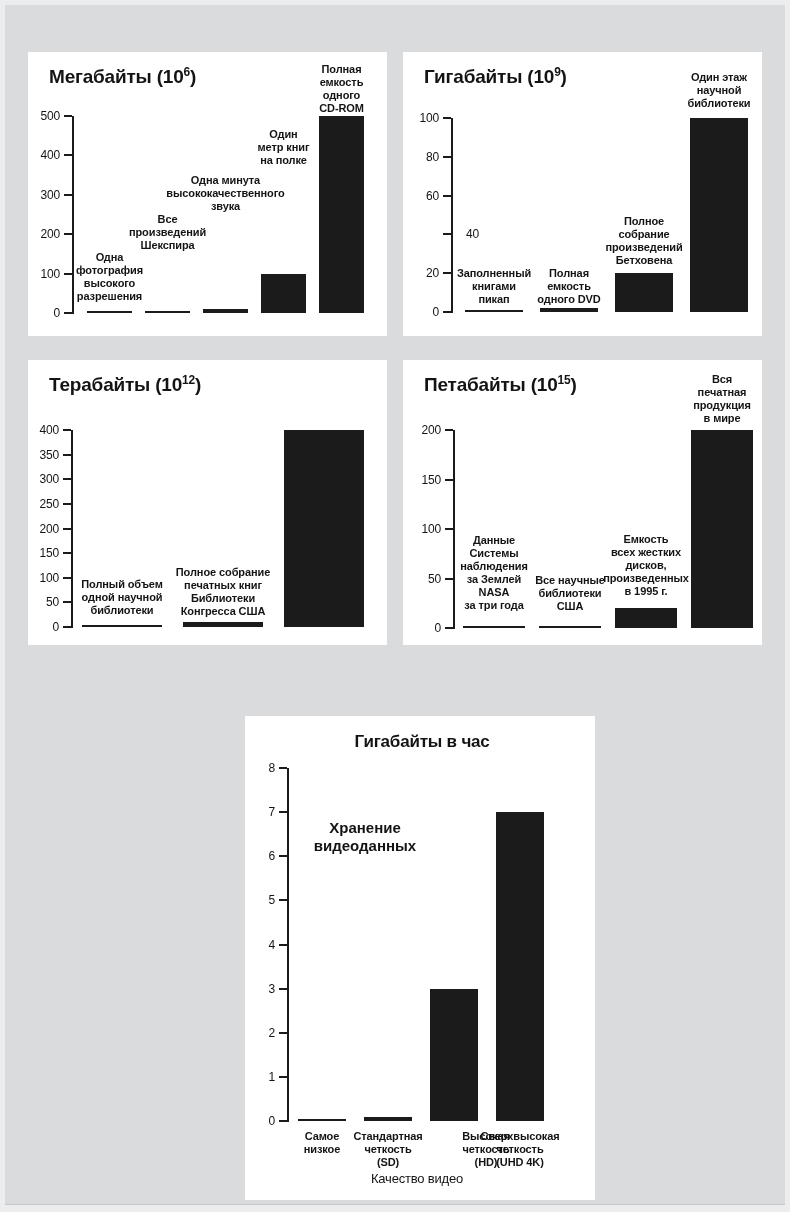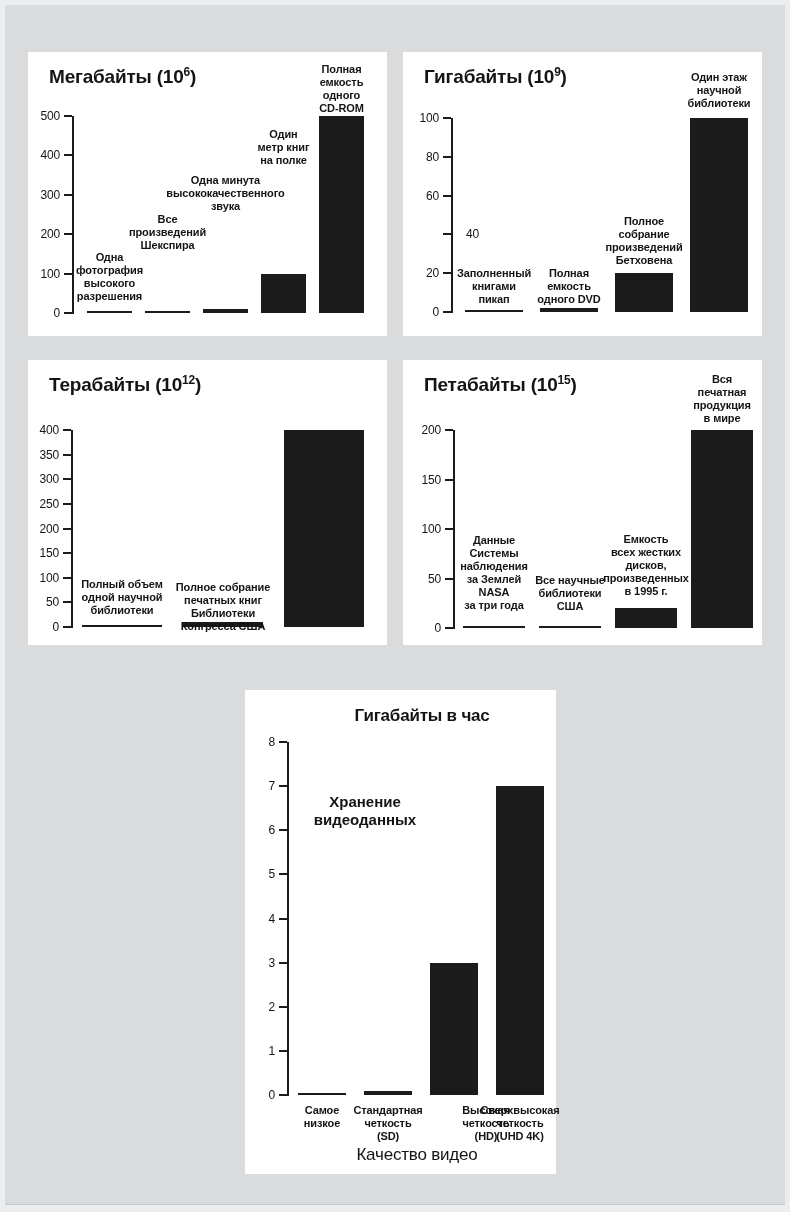--- a/index.html
+++ b/index.html
@@ -30,21 +30,21 @@
   .bar-label,.x-tick-label{
     position:absolute;font-size:11px;font-weight:bold;line-height:13px;
     text-align:center;white-space:pre;color:#141414;letter-spacing:-0.1px;
     transform:translateX(-50%);
   }
   .annotation{
     position:absolute;font-size:15px;font-weight:bold;line-height:18px;
     text-align:center;white-space:pre;transform:translateX(-50%);color:#141414;
   }
   .x-axis-title{
-    position:absolute;font-size:17px;letter-spacing:-0.2px;
+    position:absolute;font-size:13px;letter-spacing:-0.2px;
     white-space:pre;transform:translateX(-50%);color:#141414;
   }
 </style>
 </head>
 <body>
 
 <div class="page-bg"></div>
 
 <div class="panel" style="left:28px;top:52px;width:359px;height:284px">
   <div class="chart-title"><span>Мегабайты (10</span><sup>6</sup><span>)</span></div>
@@ -143,21 +143,21 @@
       <div class="tick-label" style="left: 0px; width: 31px; top: 111.25px;">300</div>
       <div class="tick-mark" style="left: 35px; top: 93.625px; width: 8px; height: 2px;"></div>
       <div class="tick-label" style="left: 0px; width: 31px; top: 86.625px;">350</div>
       <div class="tick-mark" style="left: 35px; top: 69px; width: 8px; height: 2px;"></div>
       <div class="tick-label" style="left: 0px; width: 31px; top: 62px;">400</div>
       <div class="bar" style="left: 54px; top: 264.6px; width: 80px; height: 2.4px;"></div>
       <div class="bar-label" style="left: 94px; bottom: 28px;">Полный объем
 одной научной
 библиотеки</div>
       <div class="bar" style="left: 155px; top: 262.075px; width: 80px; height: 4.925px;"></div>
-      <div class="bar-label" style="left: 195px; bottom: 12px; margin-top: 18px;">Полное собрание
+      <div class="bar-label" style="left: 195px; bottom: 27px; margin-top: 18px;">Полное собрание
 печатных книг
 Библиотеки
 Конгресса США</div>
       <div class="bar" style="left: 256px; top: 70px; width: 80px; height: 197px;"></div>
     </div>
 </div>
 
 <div class="panel" style="left:403px;top:360px;width:359px;height:285px">
   <div class="chart-title"><span>Петабайты (10</span><sup>15</sup><span>)</span></div>
   <div class="plot">
@@ -190,21 +190,21 @@
 произведенных
 в 1995 г.</div>
       <div class="bar" style="left: 288px; top: 70px; width: 62px; height: 198px;"></div>
       <div class="bar-label" style="left: 319px; bottom: 220px;">Вся
 печатная
 продукция
 в мире</div>
     </div>
 </div>
 
-<div class="panel" style="left:245px;top:690px;width:311px;height:484px">
+<div class="panel" style="left:245px;top:716px;width:350px;height:484px">
   <div class="chart-title centered" style="left:177px;top:16px"><span>Гигабайты в час</span><sup></sup><span></span></div>
   <div class="plot">
       <div class="axis-line" style="left: 42px; top: 52px; width: 2px; height: 354px;"></div>
       <div class="tick-mark" style="left: 34px; top: 404px; width: 8px; height: 2px;"></div>
       <div class="tick-label" style="left: 0px; width: 30px; top: 397px;">0</div>
       <div class="tick-mark" style="left: 34px; top: 359.875px; width: 8px; height: 2px;"></div>
       <div class="tick-label" style="left: 0px; width: 30px; top: 352.875px;">1</div>
       <div class="tick-mark" style="left: 34px; top: 315.75px; width: 8px; height: 2px;"></div>
       <div class="tick-label" style="left: 0px; width: 30px; top: 308.75px;">2</div>
       <div class="tick-mark" style="left: 34px; top: 271.625px; width: 8px; height: 2px;"></div>

